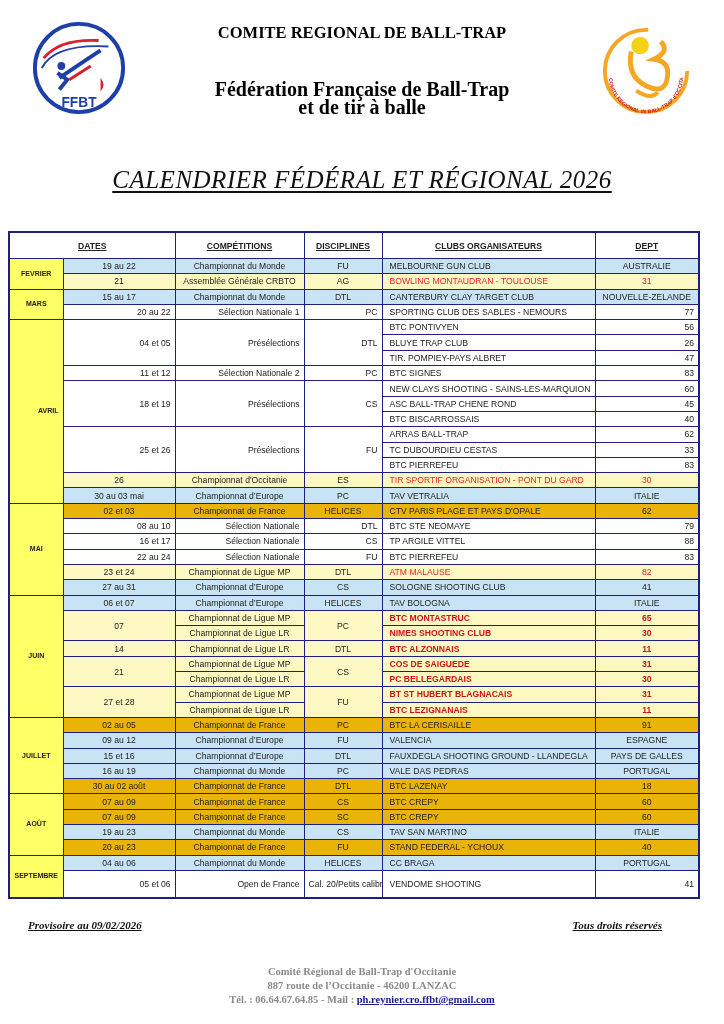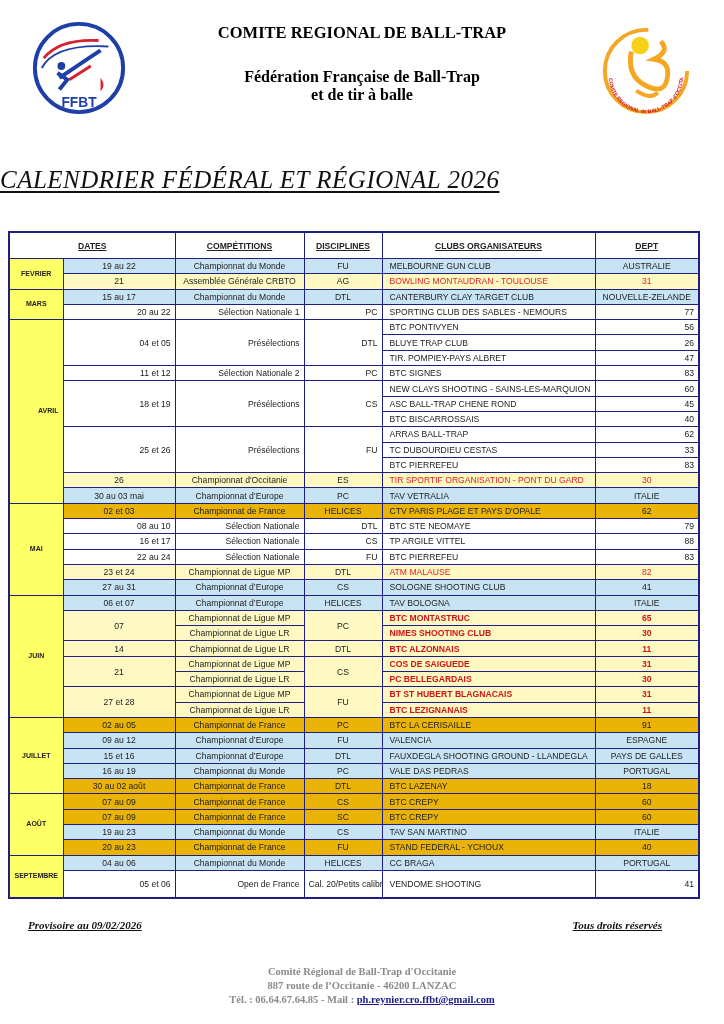--- a/index.html
+++ b/index.html
@@ -1,22 +1,22 @@
 <!DOCTYPE html>
 <html><head>
 <meta charset="utf-8">
 <style>
   html, body { margin:0; padding:0; background:#fff; }
   body { width:724px; height:1024px; position:relative; overflow:hidden; font-family:"Liberation Sans", sans-serif; }
   .logo-left { position:absolute; left:30px; top:18px; width:98px; height:100px; }
   .logo-right { position:absolute; left:596px; top:22px; width:100px; height:98px; }
   .head { position:absolute; left:160px; width:404px; text-align:center; font-family:"Liberation Serif", serif; font-weight:bold; color:#000000; }
   .head.h1 { top:24px; font-size:16.5px; line-height:18px; }
-  .head.h2 { top:68px; font-size:16px; line-height:18px; }
-  .main-title { position:absolute; left:0; width:724px; top:166px; text-align:left; font-family:"Liberation Serif", serif; font-style:italic; font-size:25px; letter-spacing:0.5px; text-decoration:underline; text-underline-offset:3px; color:#111; font-variant:small-caps; }
+  .head.h2 { top:80px; font-size:20px; line-height:18px; }
+  .main-title { position:absolute; left:0; width:724px; top:166px; text-align:center; font-family:"Liberation Serif", serif; font-style:italic; font-size:25px; letter-spacing:0.5px; text-decoration:underline; text-underline-offset:3px; color:#111; font-variant:small-caps; }
   table.cal { position:absolute; left:8px; top:231px; width:690px; border-collapse:collapse; table-layout:fixed; border:2px solid #1f1f80; }
   table.cal td, table.cal th { border:1.3px solid #1f1f80; padding:0 4px; height:14.3px; font-size:8.6px; line-height:10px; color:#222; text-align:center; white-space:nowrap; overflow:hidden; }
   table.cal th { height:25px; font-weight:bold; text-decoration:underline; background:#fff; }
   table.cal td.club { text-align:left; padding-left:7px; }
   td.month { background:#ffff66; font-weight:bold; font-size:7px !important; }
   tr.white td { background:#fff;text-align:right; }
   tr.blue td { background:#c8e4f4; }
   tr.pink td { background:#fef9c3; }
   tr.orange td { background:#eab308; }
   tr.pink td.redtxt { color:#e0242c; }

